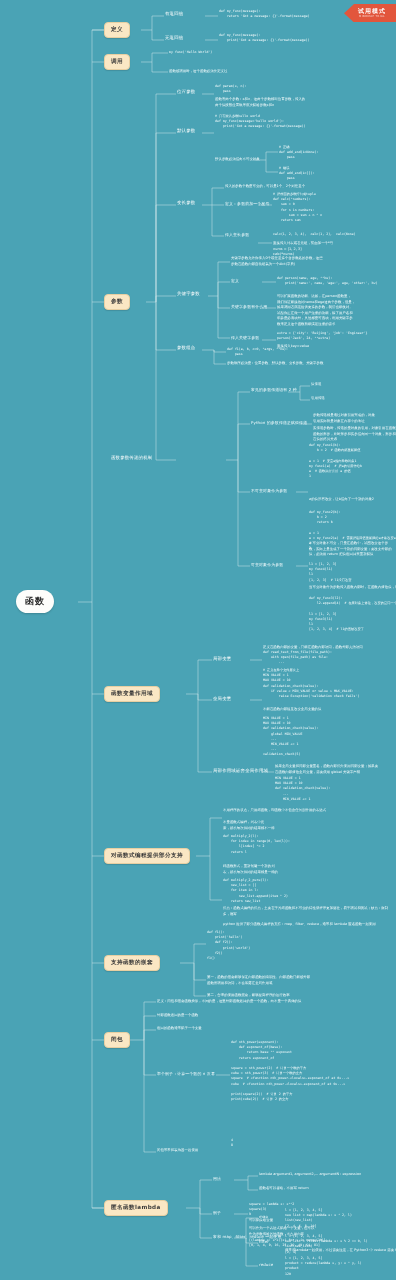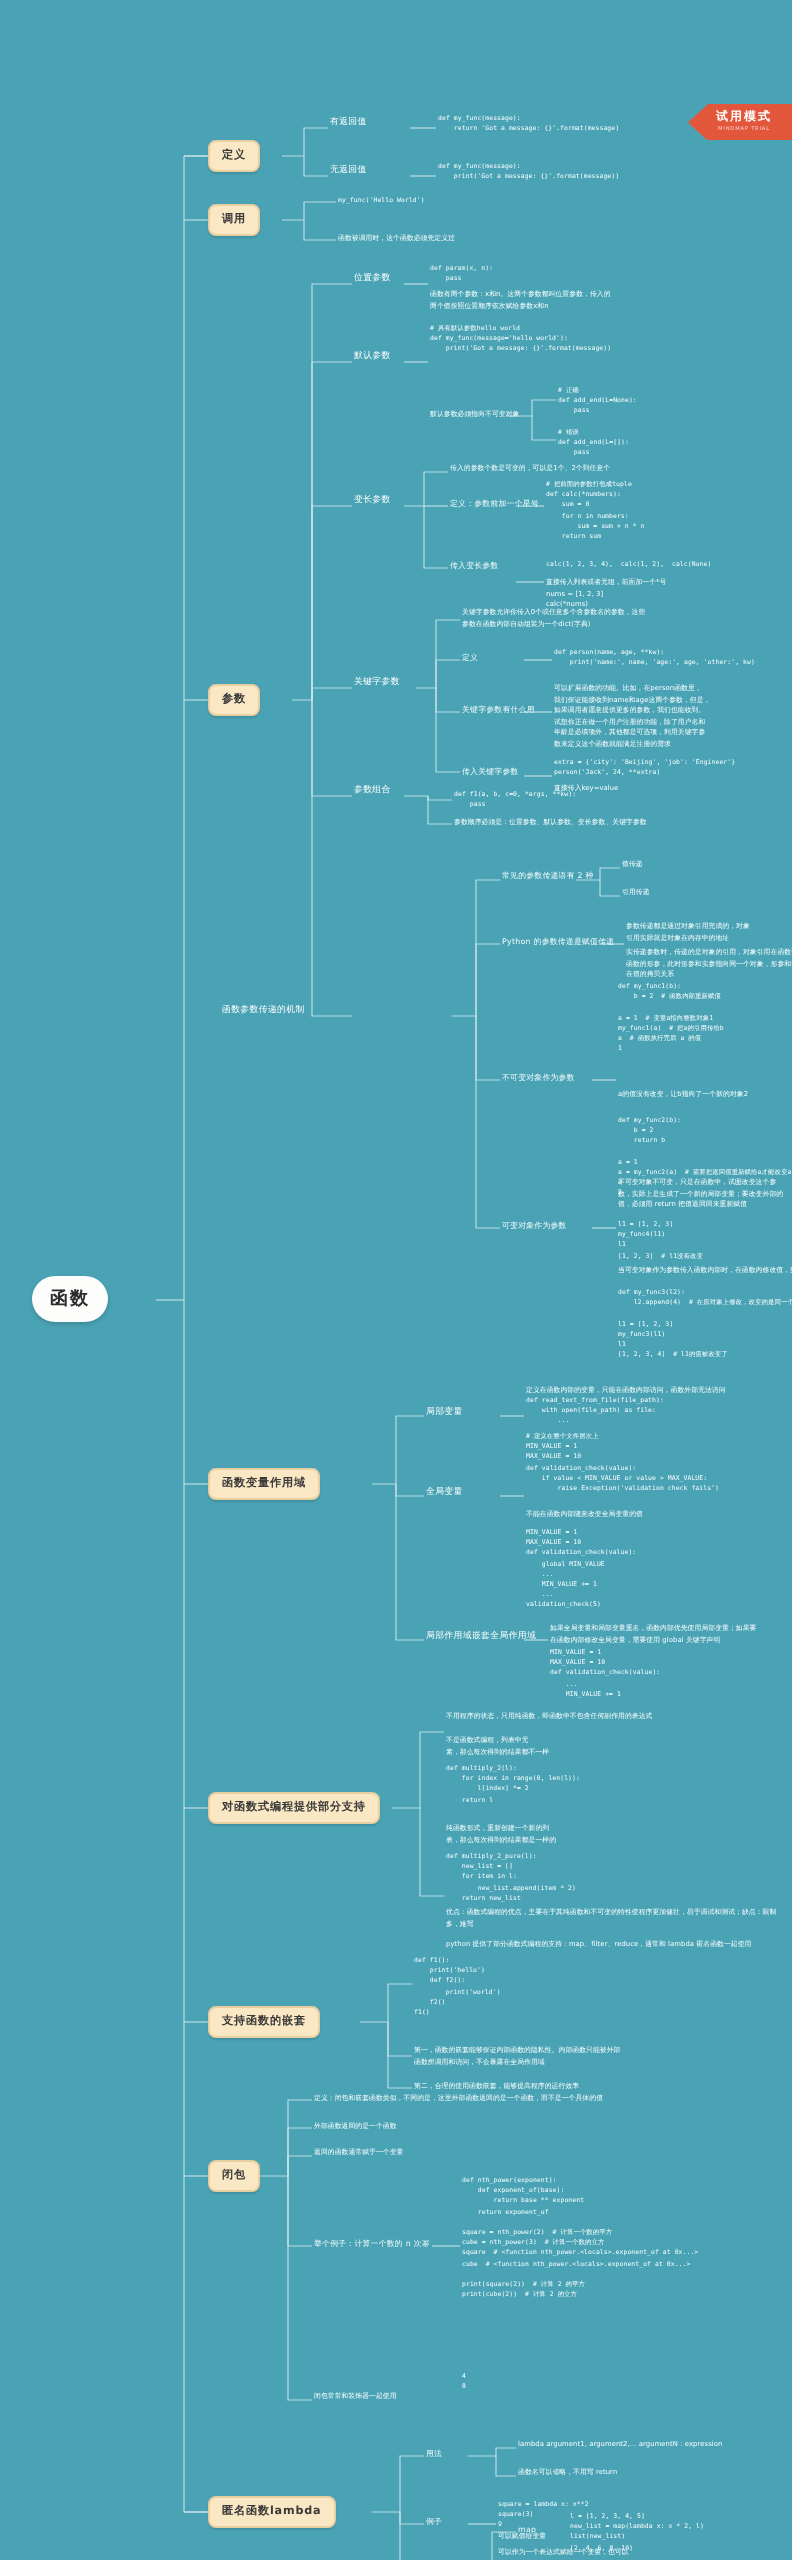--- a/index.html
+++ b/index.html
@@ -3,21 +3,21 @@
 <meta charset="utf-8">
 <style>
   html,body{margin:0;padding:0;}
   body{
     width:396px;height:1280px;
     background:#4aa3b5;
     font-family:"DejaVu Sans","Liberation Sans",sans-serif;
     position:relative;overflow:hidden;
     -webkit-font-smoothing:antialiased;
   }
-  #canvas{position:absolute;inset:0;margin-top:48px;}
+  #canvas{position:absolute;inset:0;}
   svg.lines{position:absolute;left:0;top:0;width:396px;height:1280px;pointer-events:none;}
   svg.lines path{fill:none;stroke:#cfe6ec;stroke-width:.6;opacity:.85;}
 
   .node{position:absolute;box-sizing:border-box;}
 
   
   .root{
     background:#fdfdfb;border-radius:14px;
     color:#2c2c2c;font-size:9px;font-weight:bold;
     padding:5px 9px;letter-spacing:1px;

